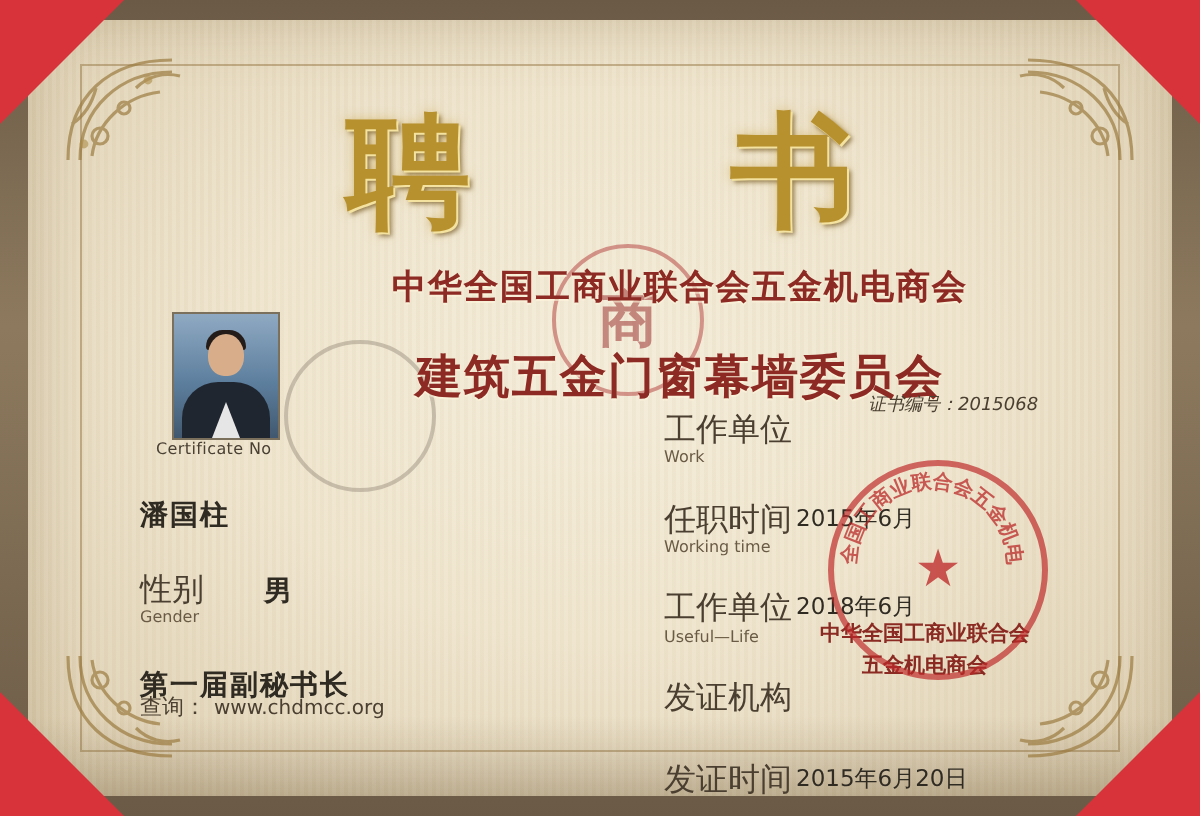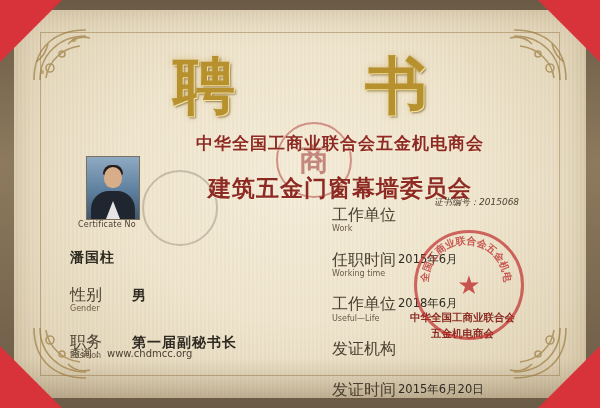--- a/index.html
+++ b/index.html
@@ -362,24 +362,21 @@
       <div class="field">
         <span class="field-val">潘国柱</span>
       </div>
       <div class="field">
         <span class="field-lbl">
           <span class="cn">性别</span>
           <span class="en">Gender</span>
         </span><span class="field-val">男</span>
       </div>
       <div class="field">
-        <span class="field-lbl">
-          <span class="cn">职务</span>
-          <span class="en">Position</span>
-        </span><span class="field-val">第一届副秘书长</span>
+        <span class="field-val">第一届副秘书长</span>
       </div>
     </div>
 
     <div class="fields-right">
       <div class="field">
         <span class="field-lbl">
           <span class="cn">工作单位</span>
           <span class="en">Work</span>
         </span>
       </div>

